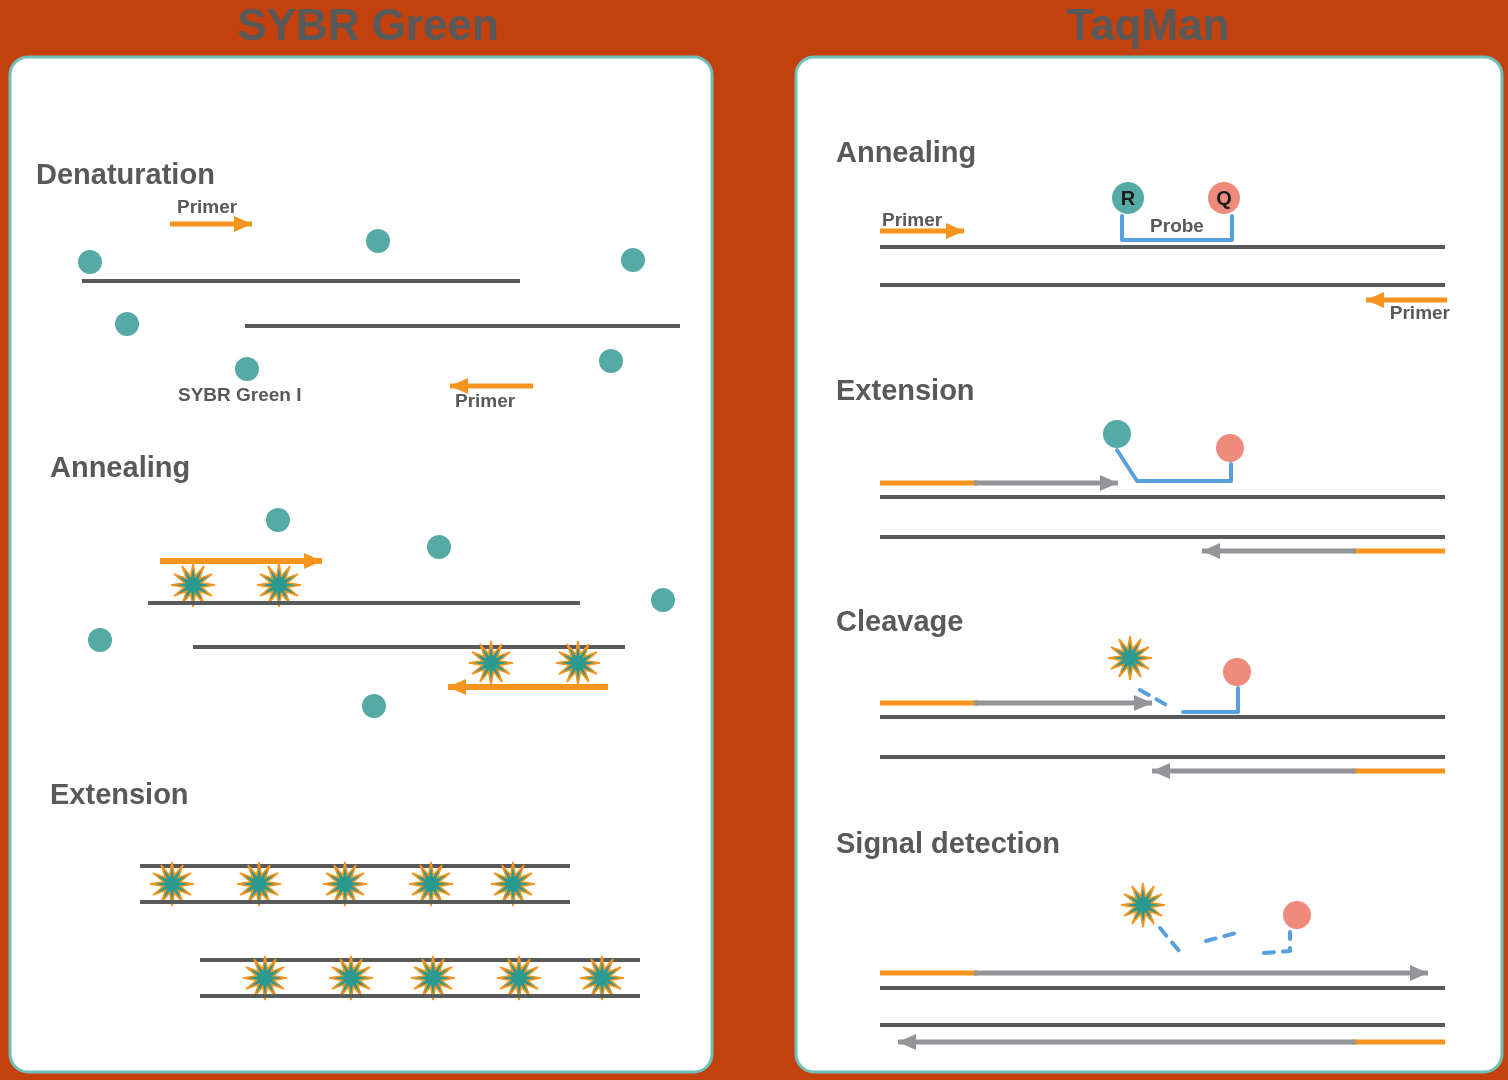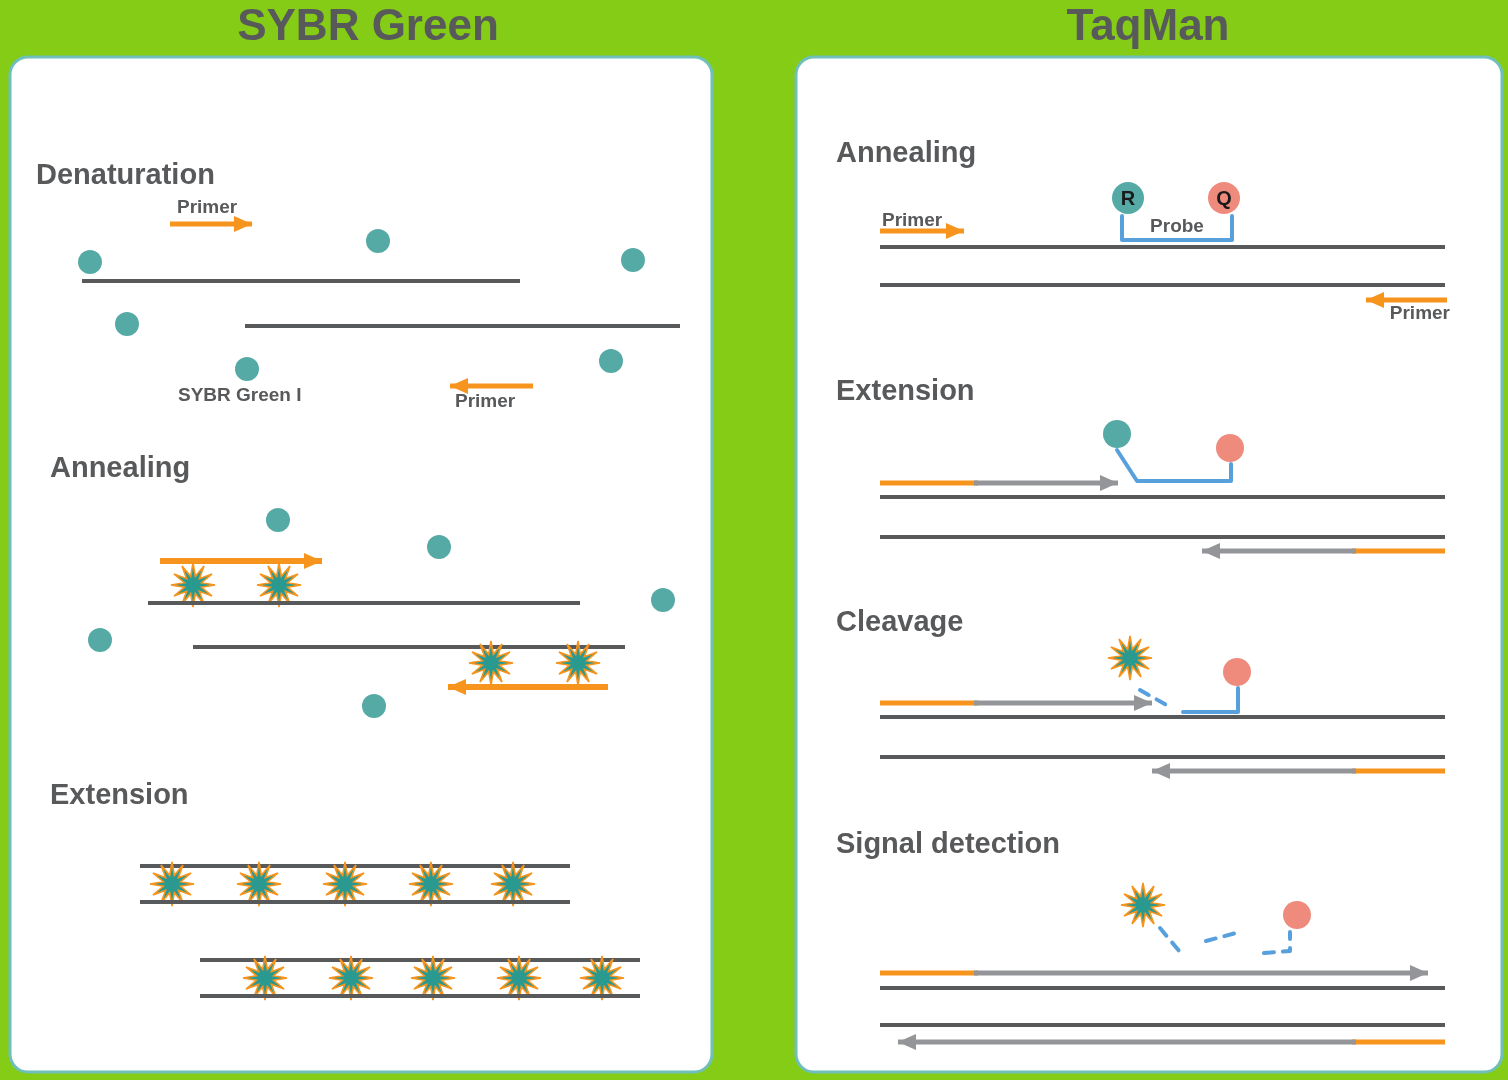--- a/index.html
+++ b/index.html
@@ -1,16 +1,16 @@
 <!DOCTYPE html>
 <html><head>
 <meta charset="utf-8">
 <style>
   html,body{margin:0;padding:0;background:#ffffff;}
-  .stage{position:relative;width:1508px;height:1080px;font-family:"Liberation Sans",sans-serif;background:#84cc16;overflow:hidden;text-align:center;}
+  .stage{position:relative;width:1508px;height:1080px;font-family:"Liberation Sans",sans-serif;background:#c2410c;overflow:hidden;text-align:center;}
   svg{position:absolute;left:0;top:0;display:block;}
   text{font-family:"Liberation Sans",sans-serif;fill:#58595b;font-weight:bold;}
   .title{font-size:44px;}
   .heading{font-size:29px;}
   .label{font-size:19px;}
   .badge{font-size:20px;fill:#1a1a1a;}
   .panelrect{fill:#ffffff;stroke:#6fbfba;stroke-width:3;}
   .strand{stroke:#58595b;stroke-width:4;fill:none;}
   .primer{stroke:#f7941d;stroke-width:5;fill:none;}
   .primer-thick{stroke:#f7941d;stroke-width:6;fill:none;}

